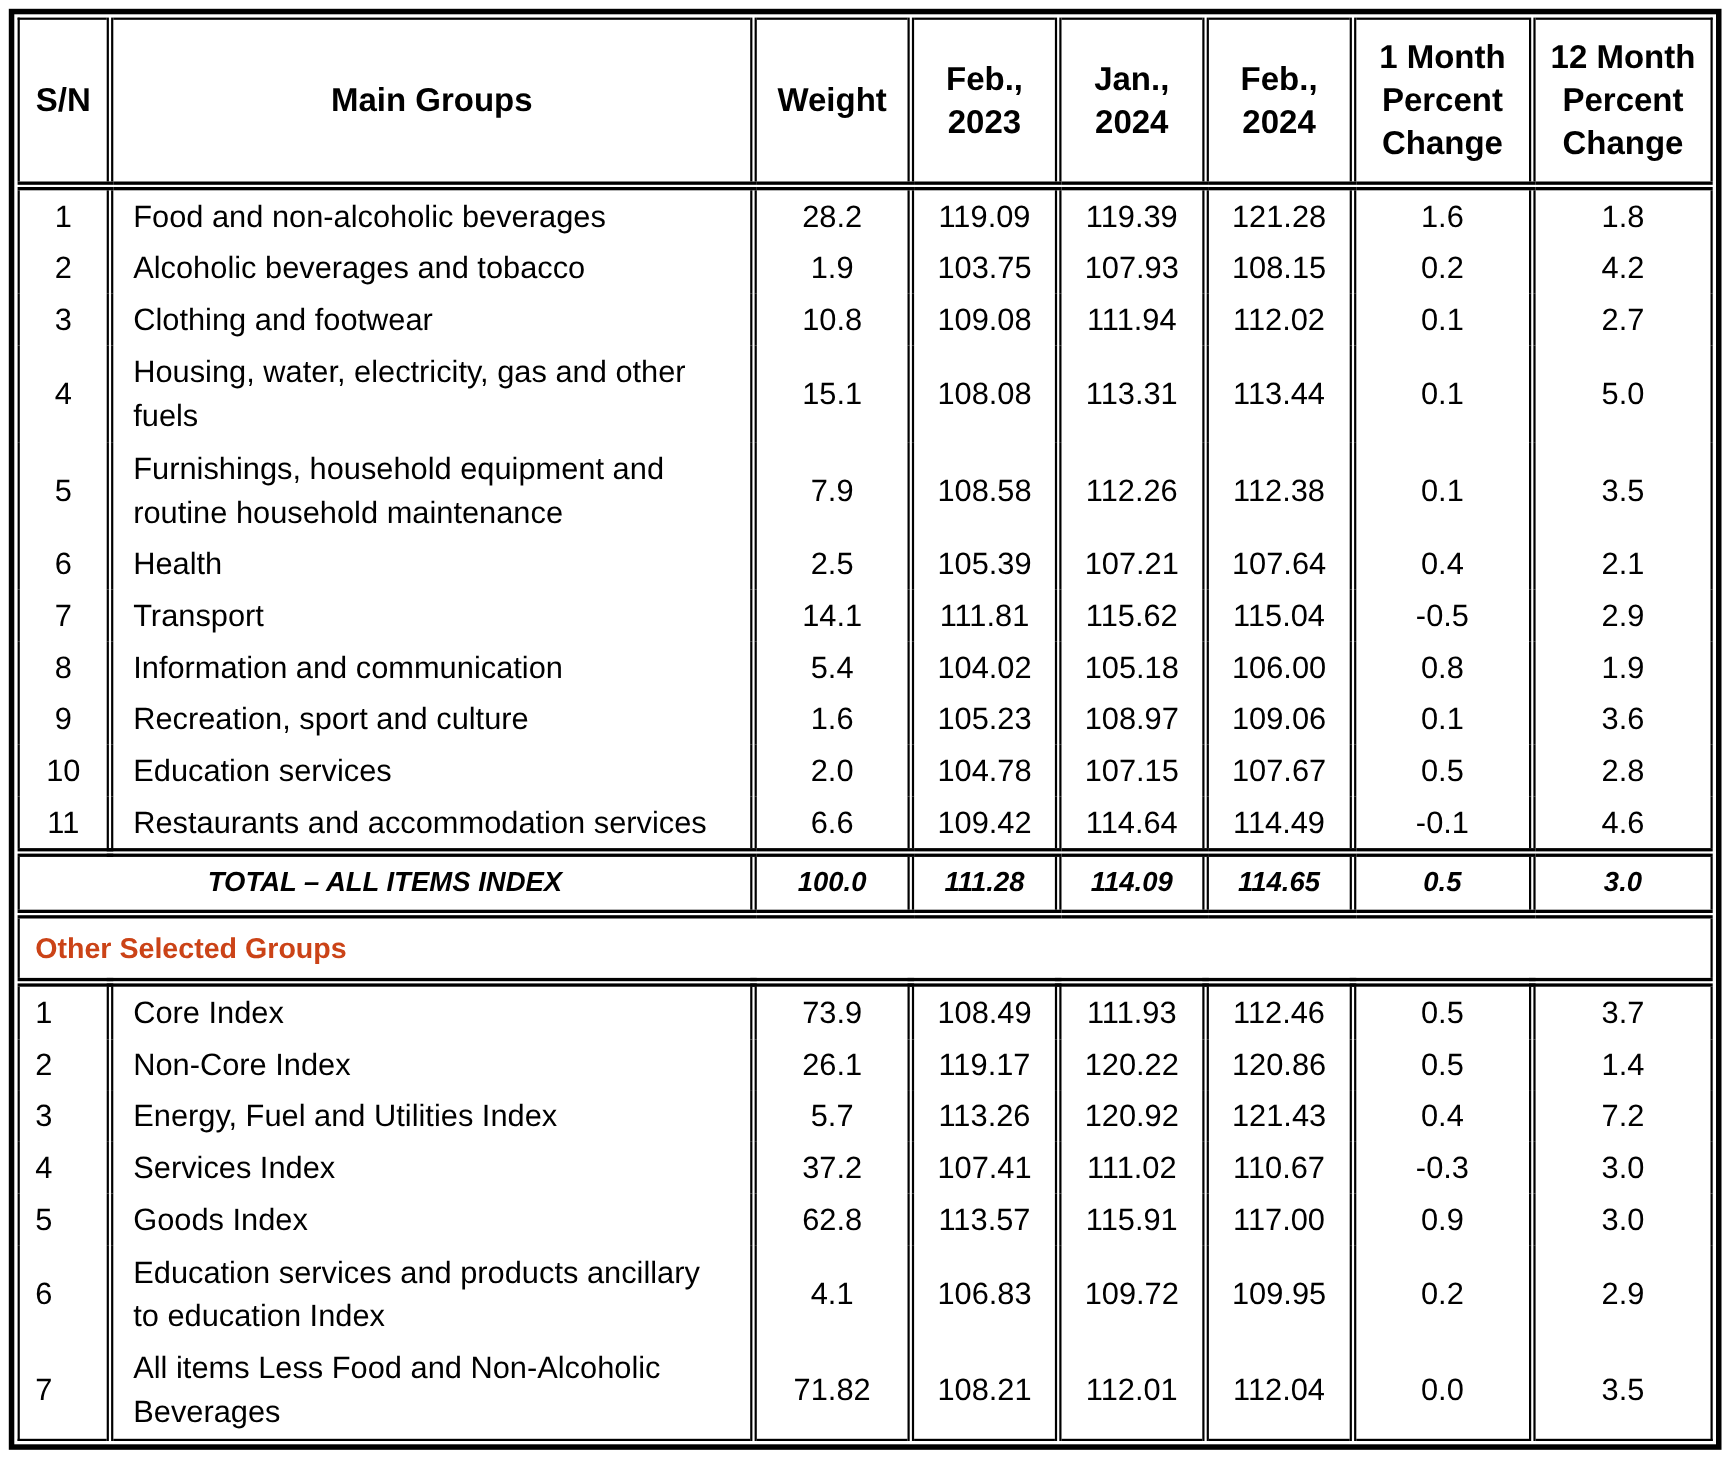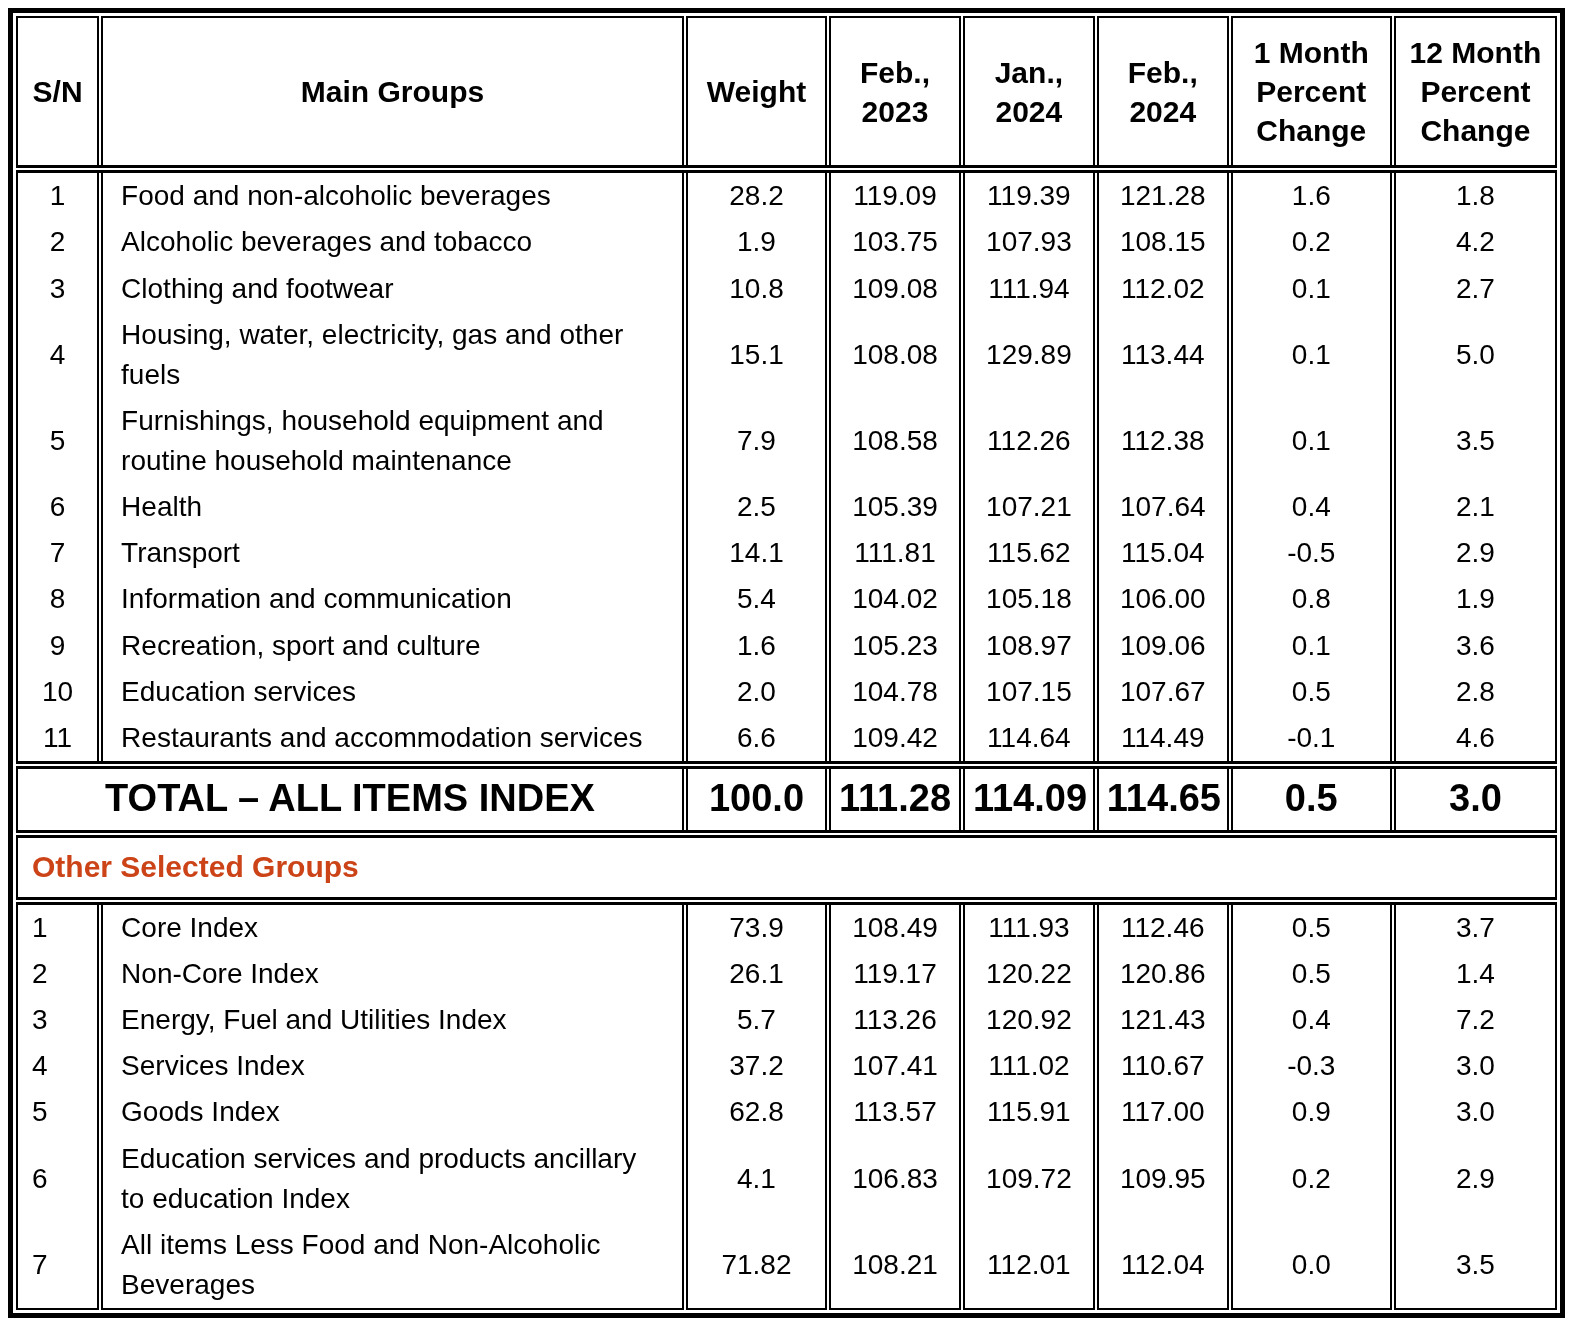--- a/index.html
+++ b/index.html
@@ -45,27 +45,28 @@
   }
   td.name {
     text-align: left;
     padding-left: 18px;
     padding-right: 28px;
   }
   tbody.total-section td {
     border-top: 8px double #000;
     border-bottom: 8px double #000;
     font-weight: bold;
-    font-size: 38px;
+    font-size: 25px;
     height: 54px;
+    font-style: italic;
   }
   tbody.band-section td {
     border-bottom: 8px double #000;
     font-weight: bold;
-    font-size: 30px;
+    font-size: 26px;
     color: var(--accent-orange, #CB4317);
     text-align: left;
     padding: 8px 0 8px 14px;
     height: 56px;
   }
   #other-body td.sn {
     text-align: left;
     padding-left: 14px;
   }
 </style>
@@ -125,21 +126,21 @@
           <td class="num">111.94</td>
           <td class="num">112.02</td>
           <td class="num">0.1</td>
           <td class="num">2.7</td>
         </tr>
         <tr>
           <td class="sn">4</td>
           <td class="name">Housing, water, electricity, gas and other fuels</td>
           <td class="num">15.1</td>
           <td class="num">108.08</td>
-          <td class="num">129.89</td>
+          <td class="num">113.31</td>
           <td class="num">113.44</td>
           <td class="num">0.1</td>
           <td class="num">5.0</td>
         </tr>
         <tr>
           <td class="sn">5</td>
           <td class="name">Furnishings, household equipment and routine household maintenance</td>
           <td class="num">7.9</td>
           <td class="num">108.58</td>
           <td class="num">112.26</td>

